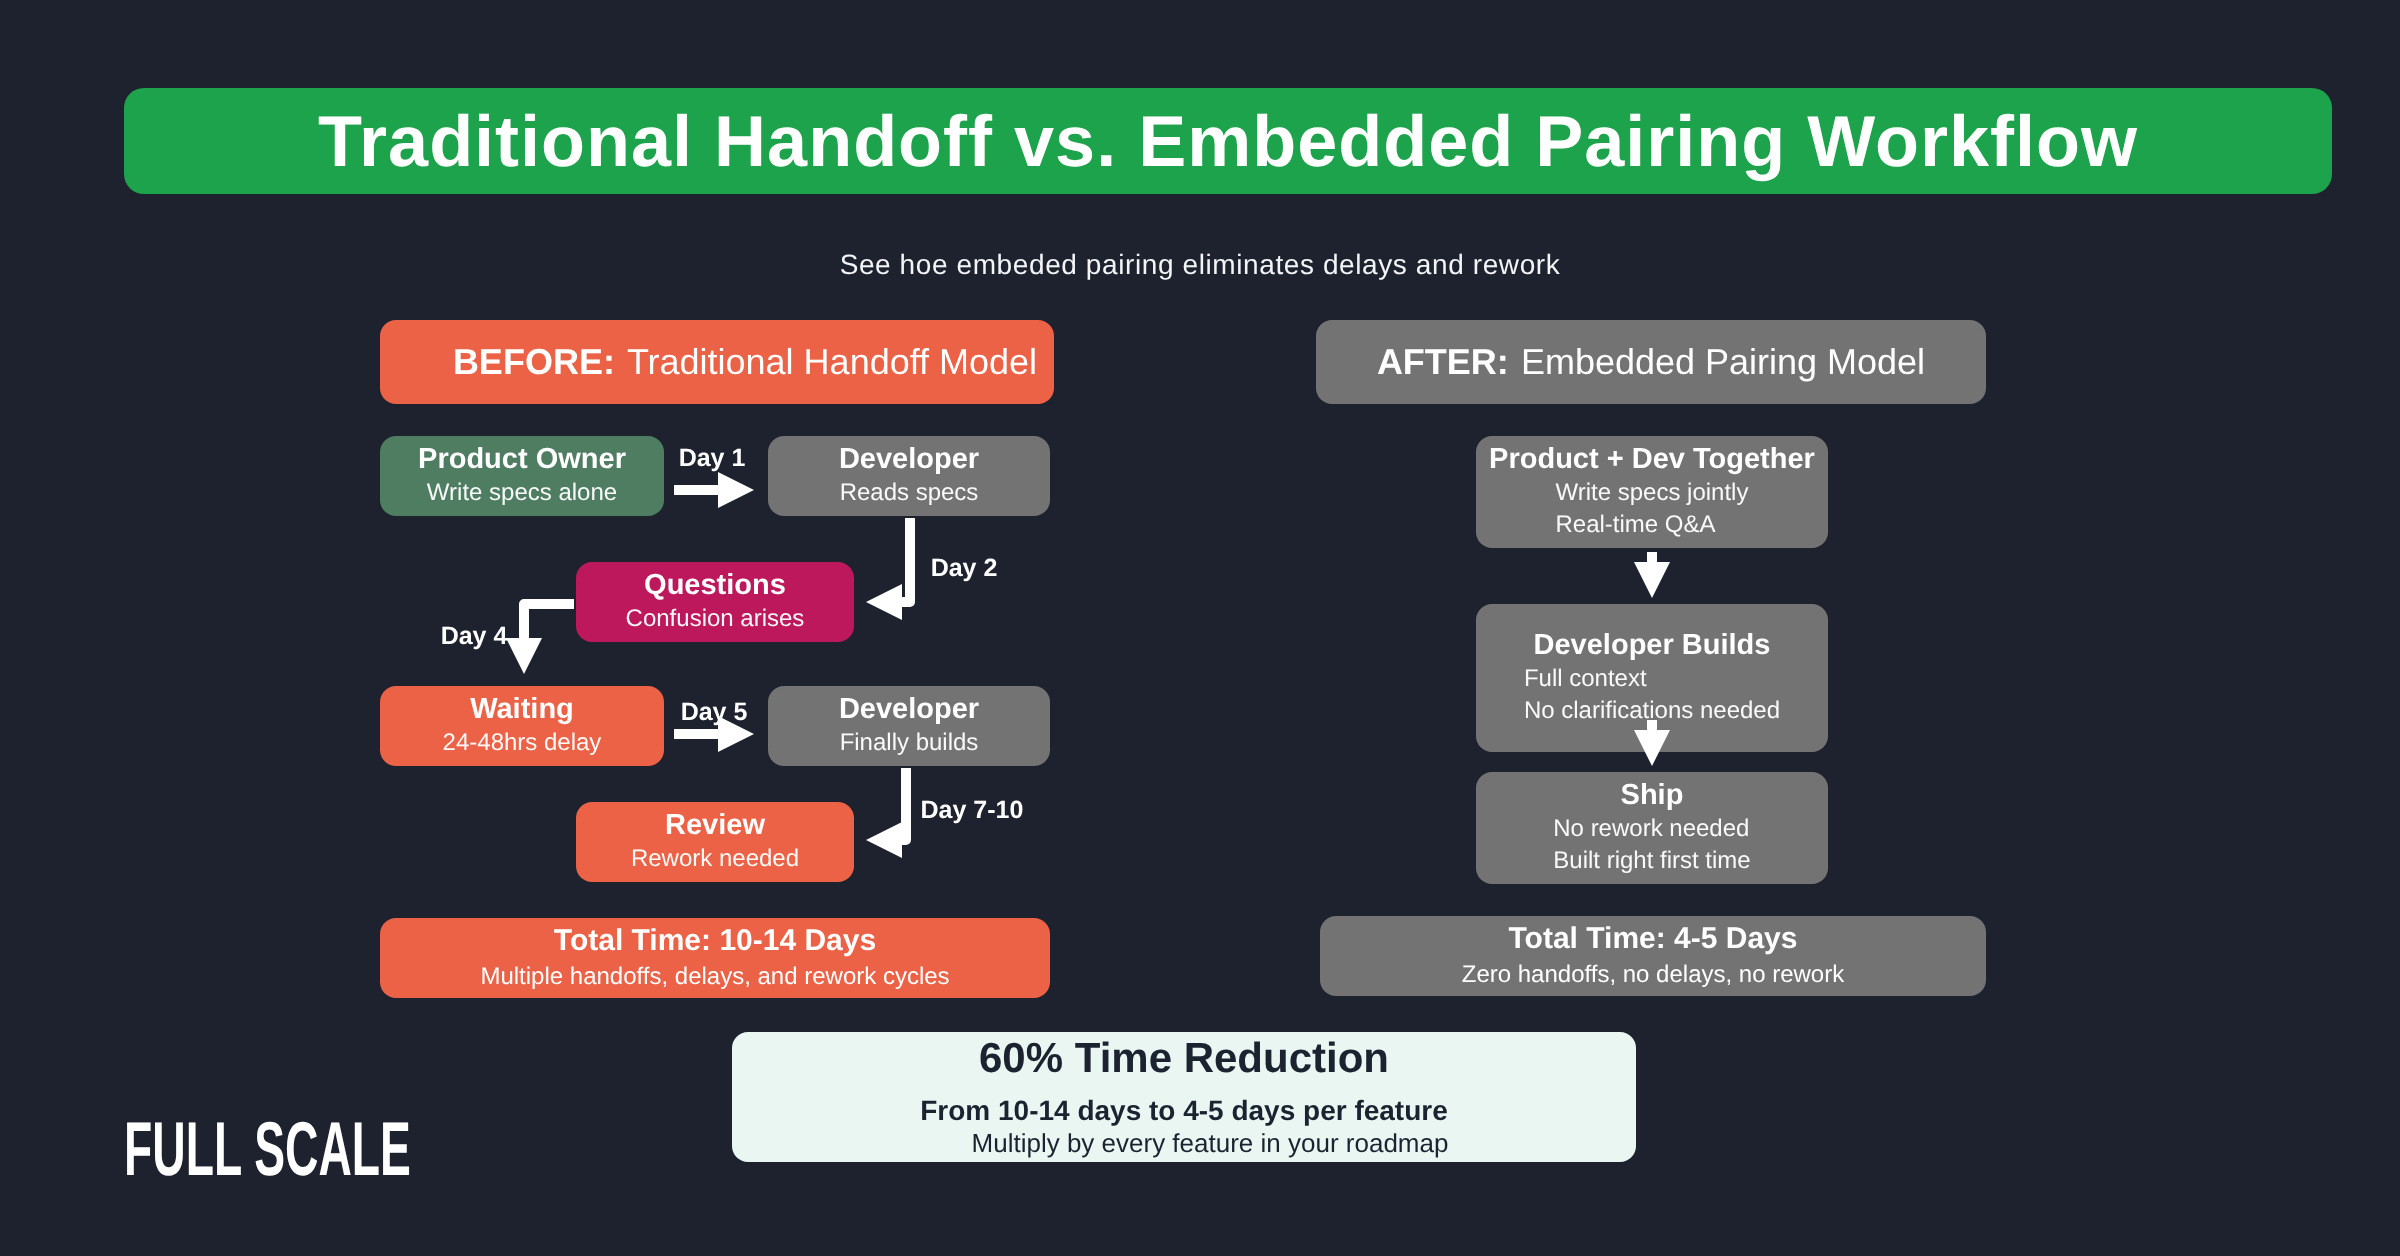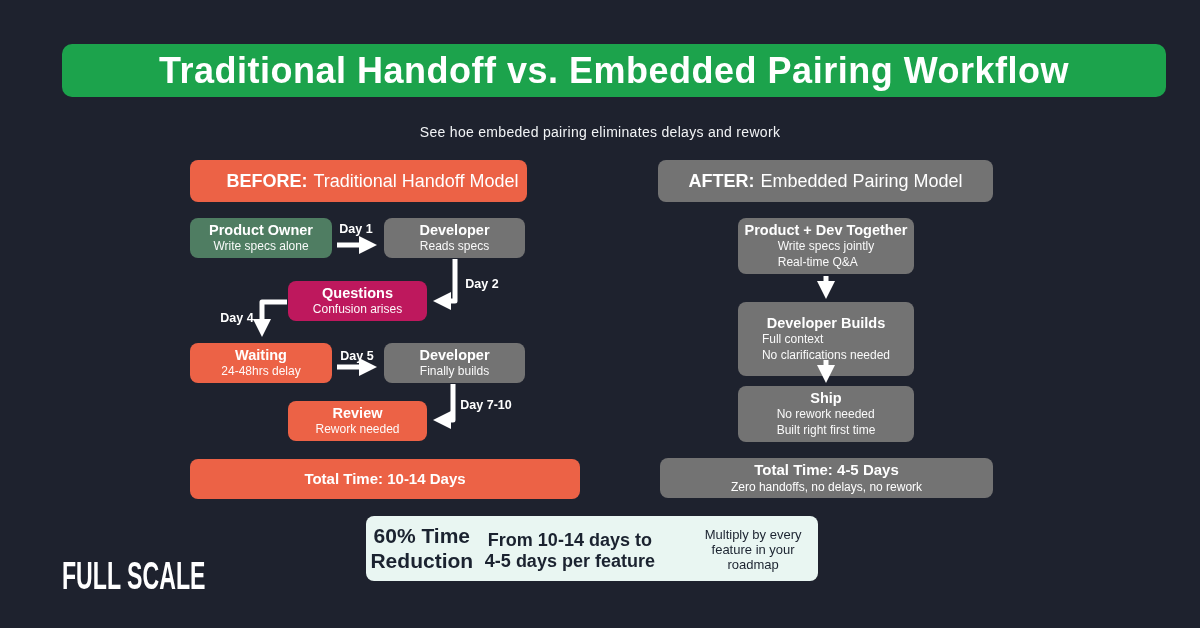--- a/index.html
+++ b/index.html
@@ -59,25 +59,25 @@
   .total-sub   { font-size:12px; line-height:1.25; }
 
   .day-label {
     font-size:12.5px; font-weight:bold; color:#fff;
     text-align:center; white-space:nowrap;
   }
 
   .summary-box {
     left:366px; top:516px; width:452px; height:65px;
     border-radius:8px; color:#1b2330;
-    display:flex; flex-direction:row; align-items:center; justify-content:center;
+    display:flex; flex-direction:column; align-items:center; justify-content:center;
     text-align:center;
   }
   .summary-title { font-size:21px; font-weight:bold; line-height:1.15; }
-  .summary-l2    { font-size:18px; font-weight:bold; margin-top:4px; }
+  .summary-l2    { font-size:14px; font-weight:bold; margin-top:4px; }
   .summary-l3    { font-size:13px; margin-top:1px;padding-left:26px; }
 
   .logo {
     left:62px; top:554px;
     font-size:34px; font-weight:800; letter-spacing:0px; color:#fff;
     transform:scale(0.68,1.12); transform-origin:0 0; white-space:nowrap;
   }
 
   svg.arrows { left:0; top:0; pointer-events:none; }
 </style>
@@ -123,22 +123,23 @@
 <div class="abs node bg-lightgreen" style="left:384px; top:343px; width:141px; height:40px;">
   <div class="node-title">Developer</div>
   <div class="node-sub">Finally builds</div>
 </div>
 
 <div class="abs node bg-orange" style="left:288px; top:401px; width:139px; height:40px;">
   <div class="node-title">Review</div>
   <div class="node-sub">Rework needed</div>
 </div>
 
-<div class="abs total-box bg-orange" style="left:190px; top:459px; width:390px;">
+<div class="abs total-box bg-orange" style="left:190px; top:459px; width:335px;">
   <div class="total-title">Total Time: 10-14 Days</div>
+  <div class="total-sub">Multiple handoffs, delays, and rework cycles</div>
 </div>
 
 <div class="abs node bg-lightgreen" style="left:738px; top:218px; width:176px; height:56px;">
   <div class="node-title">Product + Dev Together</div>
   <div class="node-sub">Write specs jointly
 Real-time Q&amp;A</div>
 </div>
 
 <div class="abs node bg-lightgreen" style="left:738px; top:302px; width:176px; height:74px;">
   <div class="node-title">Developer Builds</div>

